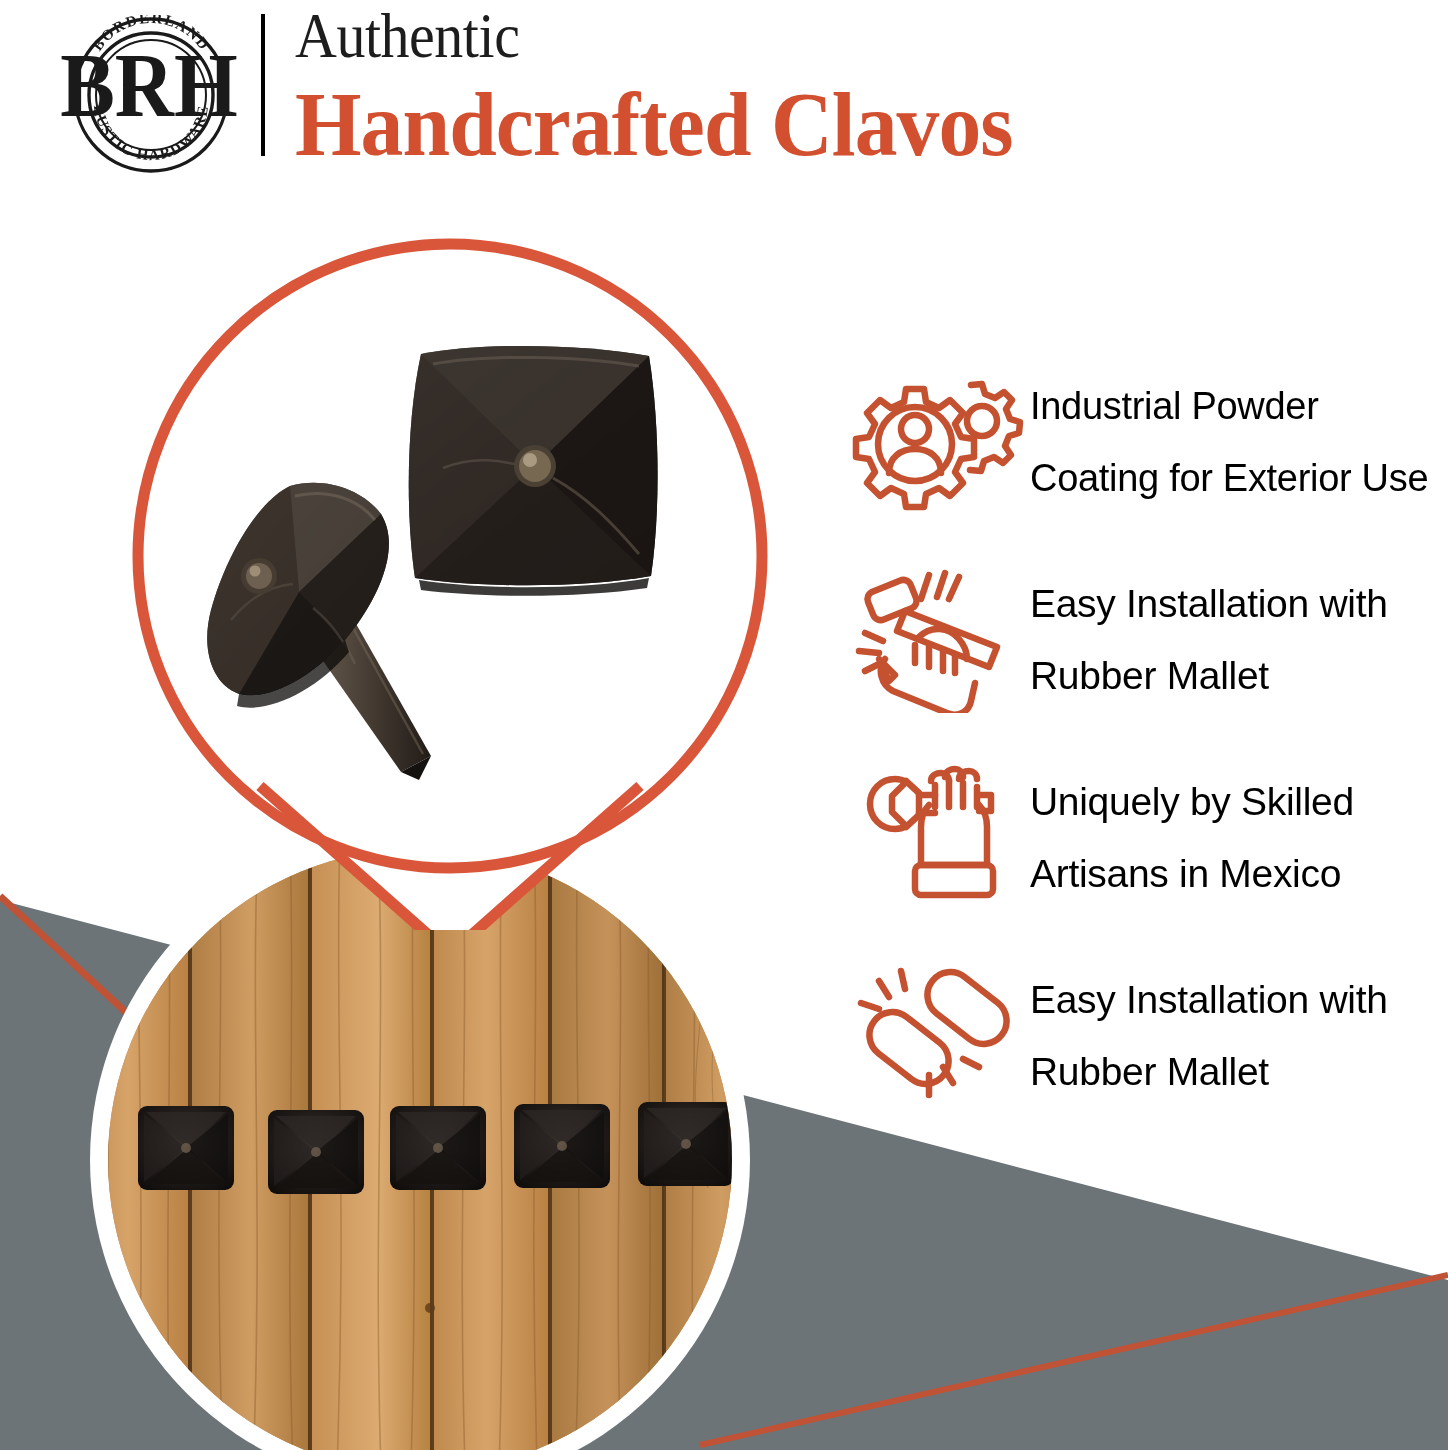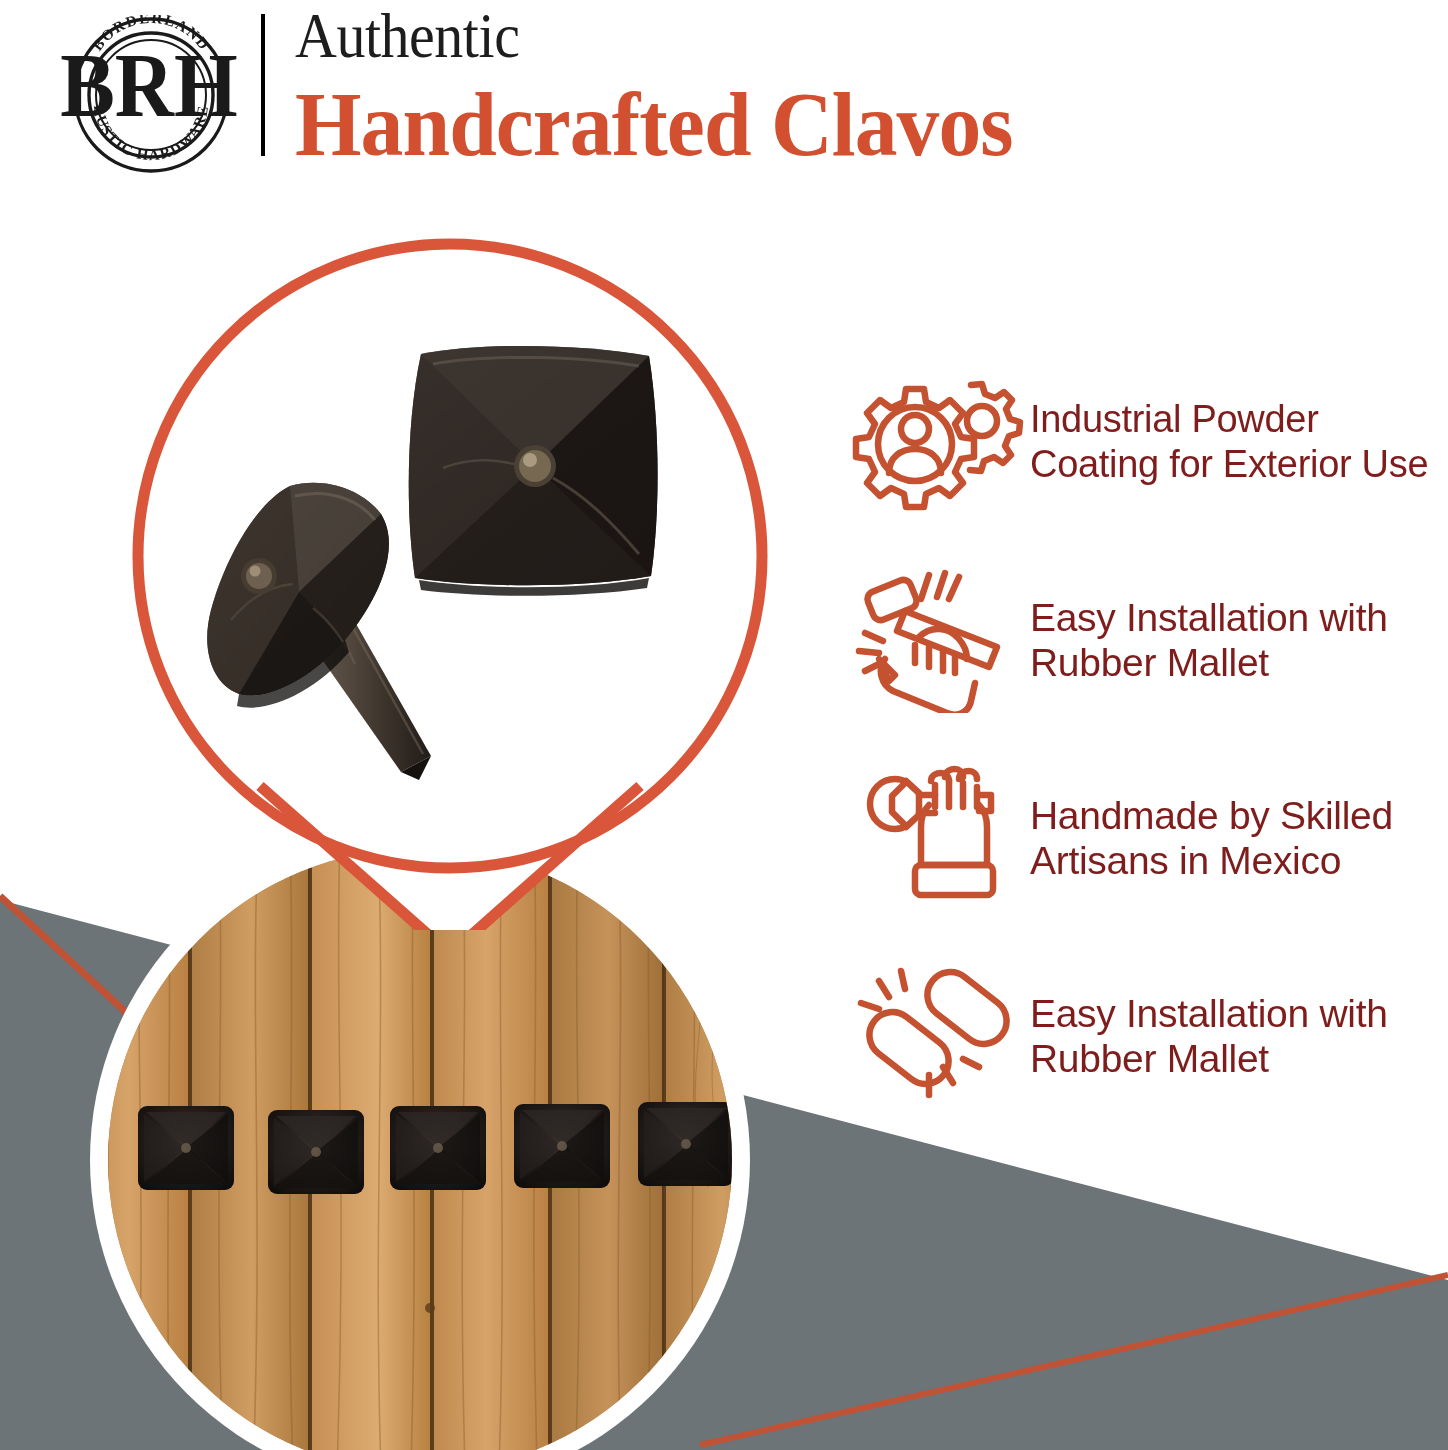--- a/index.html
+++ b/index.html
@@ -145,22 +145,22 @@
     height: 140px;
     display: flex;
     align-items: center;
     justify-content: center;
   }
 
   .feature-text {
     flex: 1 1 auto;
     font-family: "Liberation Sans", sans-serif;
     font-size: 39px;
-    line-height: 45px;
-    color: #7f1d1d;
+    line-height: 72px;
+    color: #000000;
     letter-spacing: -0.3px;
     white-space: pre-line;
   }
 
   .feature-row[data-row="0"] .feature-text { font-size: 38px; }
 </style>
 </head>
 <body>
 
 <div id="page">
@@ -459,21 +459,21 @@
             <path d="M110 14 c0 -6 6 -8 10 -8 s8 3 8 8"></path>
 
             <path d="M130 30 l12 0 l0 16 l-12 0"></path>
 
             <path d="M80 40 c-6 6 -8 14 -8 22 l0 38 l66 0 l0 -38 c0 -8 -2 -16 -8 -22"></path>
 
             <rect x="66" y="100" width="78" height="30" rx="6"></rect>
           </g>
         </svg>
       </div>
-      <div class="feature-text">Handmade by Skilled
+      <div class="feature-text">Uniquely by Skilled
 Artisans in Mexico</div>
     </div>
 
     <div class="feature-row" data-row="3">
       <div class="feature-icon">
         <svg viewBox="0 0 180 146" width="180" height="146">
           <g fill="none" stroke="#c4512f" stroke-width="6.5" stroke-linejoin="round" stroke-linecap="round">
 
             <rect x="74" y="22" width="88" height="46" rx="23" transform="rotate(38 118 45)"></rect>
 

